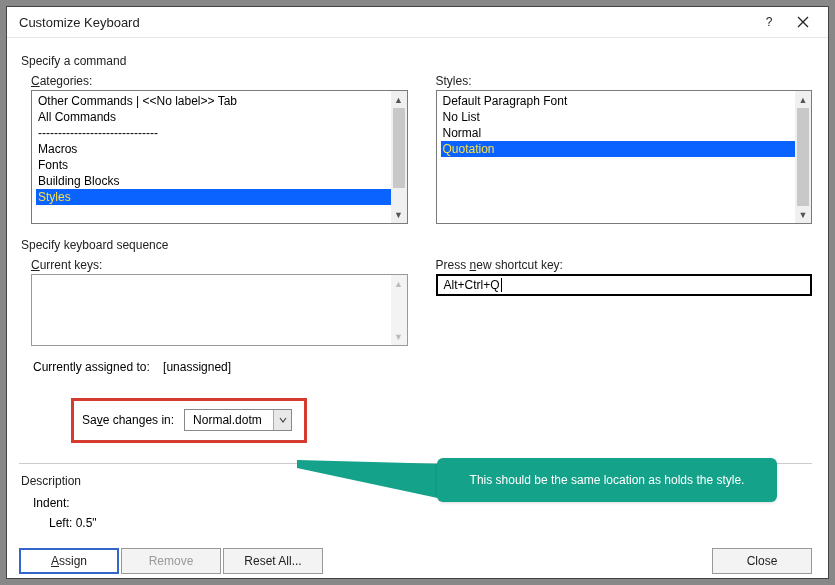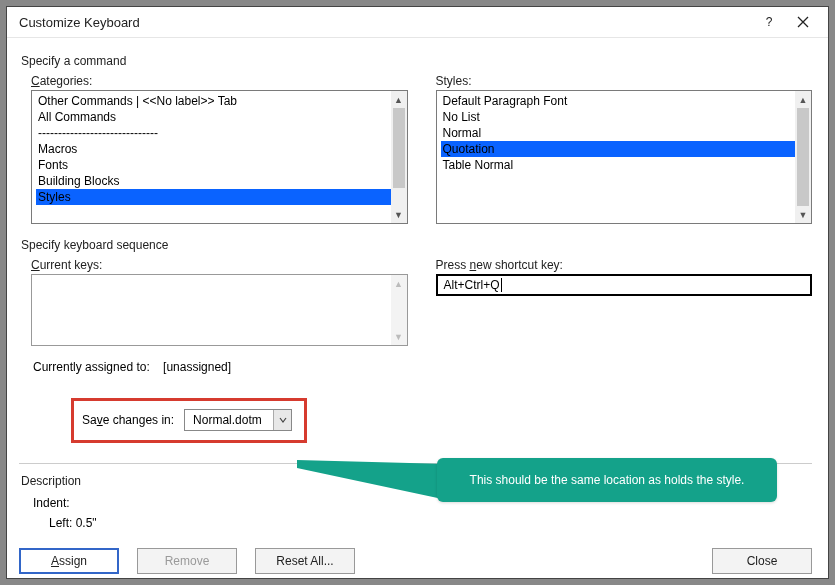--- a/index.html
+++ b/index.html
@@ -93,21 +93,21 @@
     left: 4px; right: 16px; top: 2px;
   }
   .listbox .item {
     height: 16px;
     line-height: 16px;
     padding: 0 2px;
     white-space: nowrap;
   }
   .listbox .item.selected {
     background: #0a63ff;
-    color: #000000;
+    color: #fde047;
   }
   .listbox .sep {
     height: 16px;
     line-height: 16px;
     padding: 0 2px;
     letter-spacing: 0;
     color: #000;
     overflow: hidden;
   }
 
@@ -186,21 +186,21 @@
   }
 
   .desc {
     margin-top: 6px;
   }
   .desc .d1 { margin-left: 14px; margin-top: 8px;}
   .desc .d2 { margin-left: 30px; margin-top: 6px;}
 
   .button-row {
     display:flex;
-    gap: 18px;
+    gap: 2px;
     margin-top: 18px;
     align-items: center;
   }
   .button-row .spacer { flex:1; }
   .btn-std {
     min-width: 100px;
     height: 26px;
     border: 1px solid #999;
     background: #f3f3f3;
     display:flex;align-items:center;justify-content:center;
@@ -282,21 +282,20 @@
       </div>
 
       <div class="col">
         <div class="field-label">Styles:</div>
         <div class="listbox">
           <div class="items">
             <div class="item">Default Paragraph Font</div>
             <div class="item">No List</div>
             <div class="item">Normal</div>
             <div class="item selected">Quotation</div>
-            <div class="item">Table Normal</div>
           </div>
           <div class="scrolltrack">
             <div class="arrow up">▲</div>
             <div class="thumb" style="top:17px;bottom:17px"></div>
             <div class="arrow down">▼</div>
           </div>
         </div>
       </div>
     </div>
 

